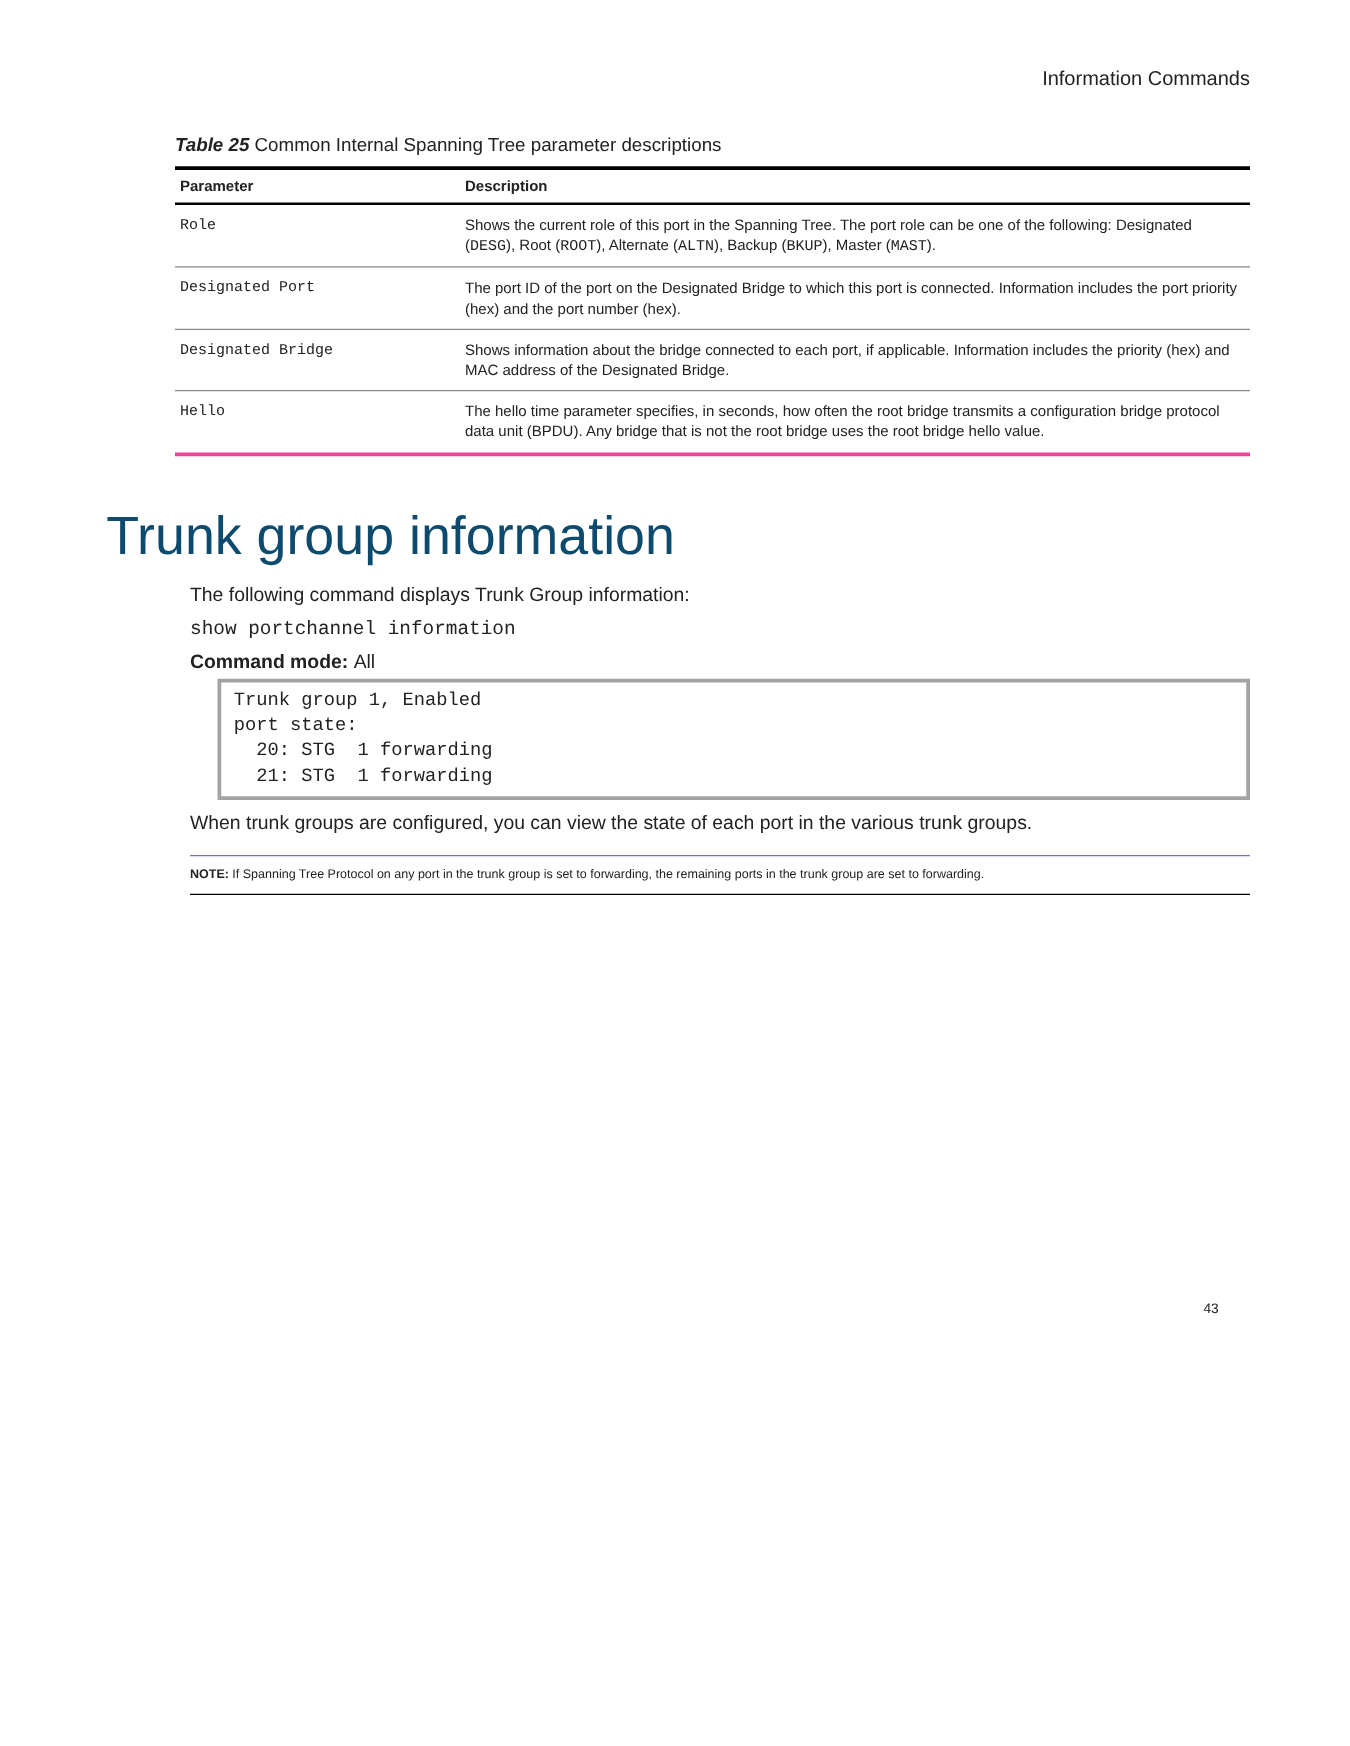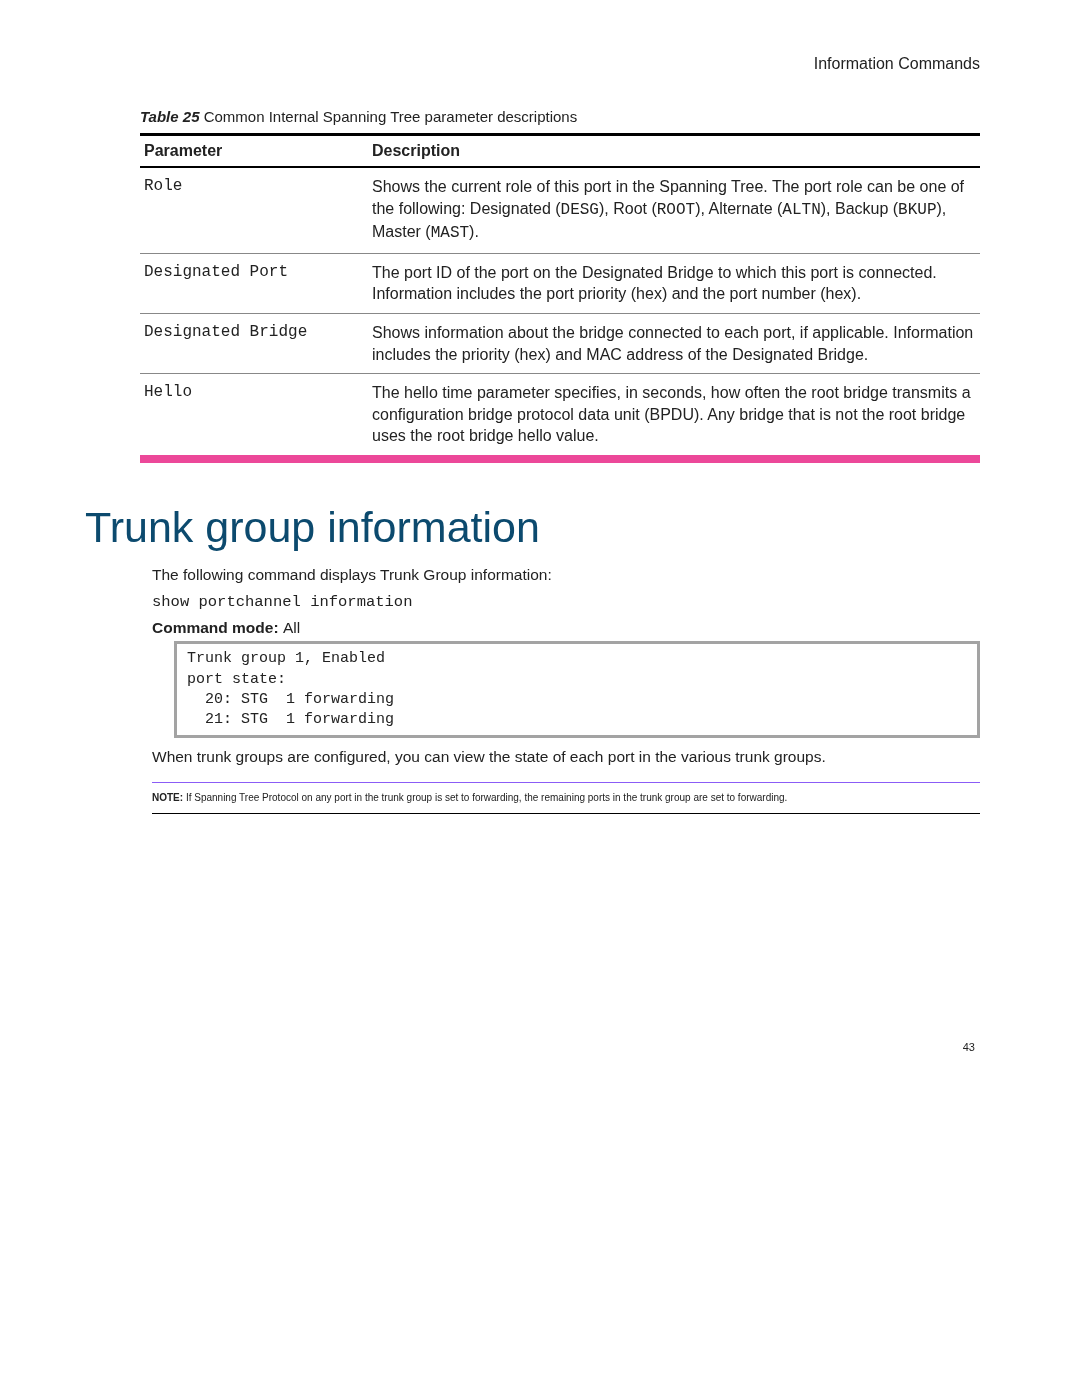--- a/index.html
+++ b/index.html
@@ -7,42 +7,42 @@
     background: #fff;
     color: #222;
     margin: 0;
     padding: 0;
   }
   .page {
     width: 1080px;
     height: 1081px;
     position: relative;
     box-sizing: border-box;
-    padding: 55px 100px 40px 140px;
+    padding: 55px 80px 40px 140px;
   }
   .header-label {
     text-align: right;
     font-size: 16px;
     color: #222;
     margin-bottom: 35px;
   }
   .table-caption {
     font-size: 15px;
     margin-bottom: 8px;
   }
   .table-caption .bold {
     font-weight: bold;
     font-style: italic;
   }
   table.param-table {
     width: 100%;
     border-collapse: collapse;
     border-top: 3px solid #000;
-    border-bottom: 8px solid #ec4899;
-    font-size: 16px;
+    border-bottom: 3px solid #ec4899;
+    font-size: 12px;
   }
   table.param-table th {
     text-align: left;
     font-weight: bold;
     padding: 6px 4px 6px 4px;
     border-bottom: 2px solid #000;
     vertical-align: top;
   }
   table.param-table td {
     padding: 8px 4px 8px 4px;

